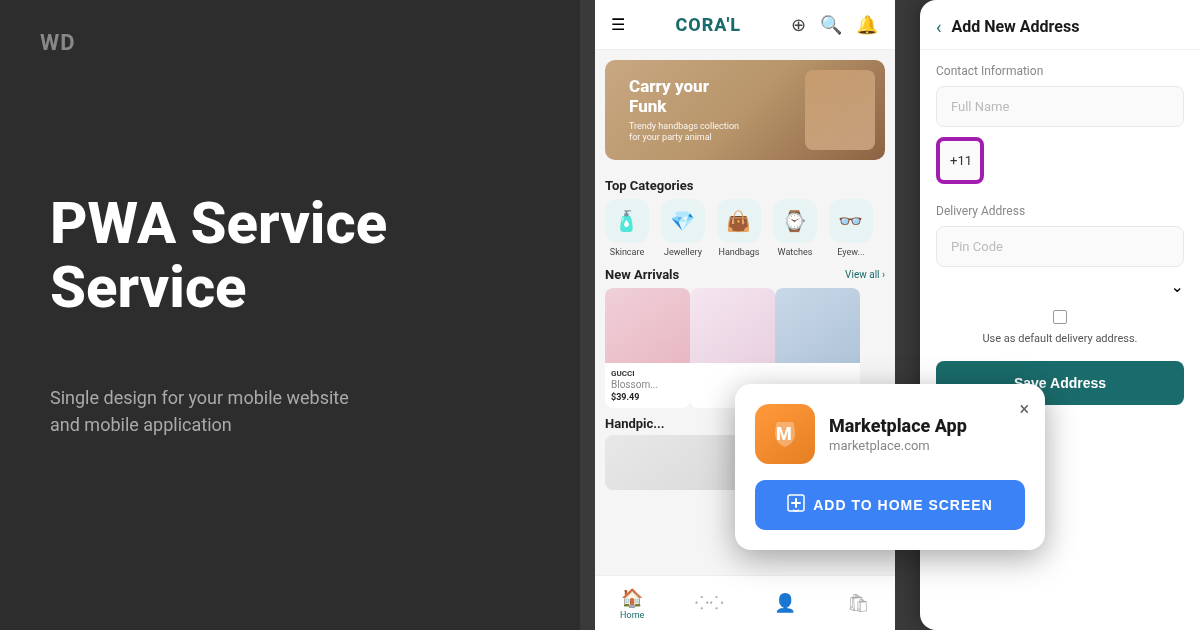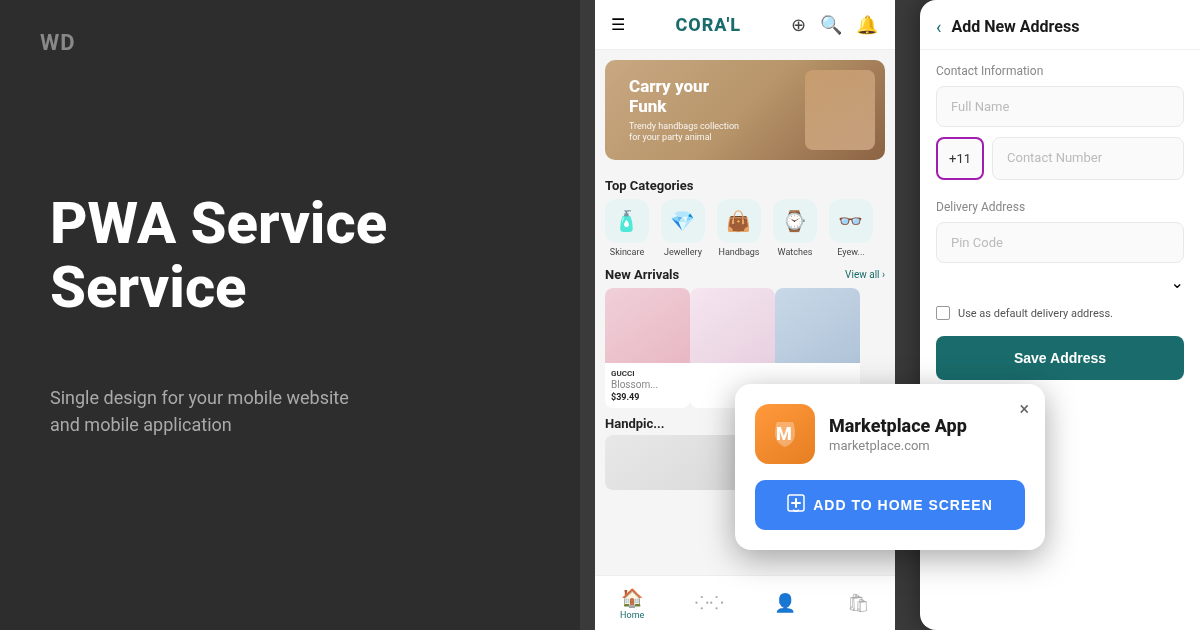--- a/index.html
+++ b/index.html
@@ -299,21 +299,21 @@
       font-size: 13px;
       color: #bbb;
       background: #fafafa;
     }
     .phone-row {
       margin: 0 16px 10px;
       display: flex;
       gap: 8px;
     }
     .country-code {
-      border: 2px solid #a21caf;
+      border: 4px solid #a21caf;
       border-radius: 8px;
       padding: 12px 10px;
       font-size: 13px;
       color: #333;
       background: #fafafa;
       width: 48px;
       text-align: center;
     }
     .phone-input {
       flex: 1;
@@ -336,20 +336,21 @@
       justify-content: flex-end;
       padding-right: 16px;
       margin-bottom: 6px;
     }
 
     .default-checkbox-row {
       display: flex;
       align-items: center;
       gap: 8px;
       padding: 8px 16px;
+      flex-direction: column;
     }
     .checkbox {
       width: 14px;
       height: 14px;
       border: 1px solid #999;
       border-radius: 2px;
       background: #fff;
     }
     .checkbox-label {
       font-size: 11px;
@@ -552,21 +553,20 @@
       <span class="back-arrow">‹</span>
       <span class="address-title">Add New Address</span>
     </div>
 
     <div class="address-section-label">Contact Information</div>
 
     <div class="input-field">Full Name</div>
 
     <div class="phone-row">
       <div class="country-code">+11</div>
-      <div class="phone-input">Contact Number</div>
     </div>
 
     <div class="delivery-section-label">Delivery Address</div>
 
     <div class="input-field">Pin Code</div>
 
     <div class="chevron-row">
       <span>⌄</span>
     </div>
 

